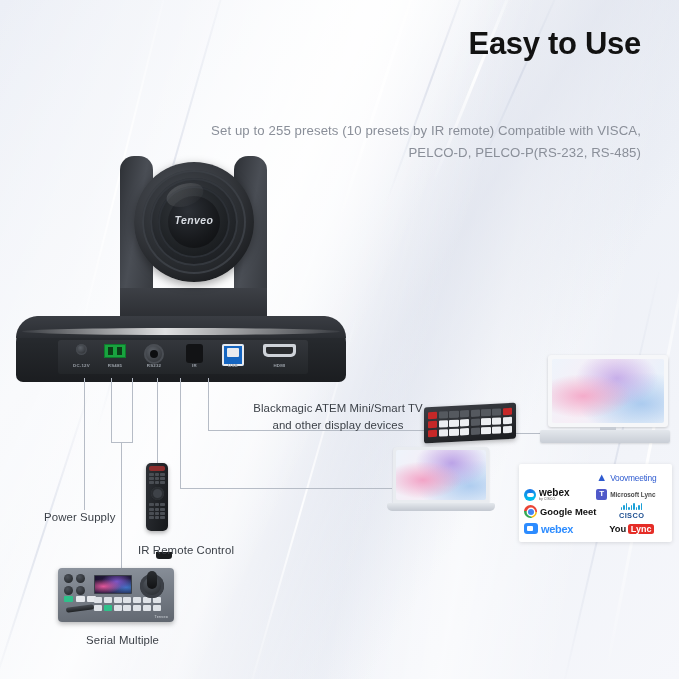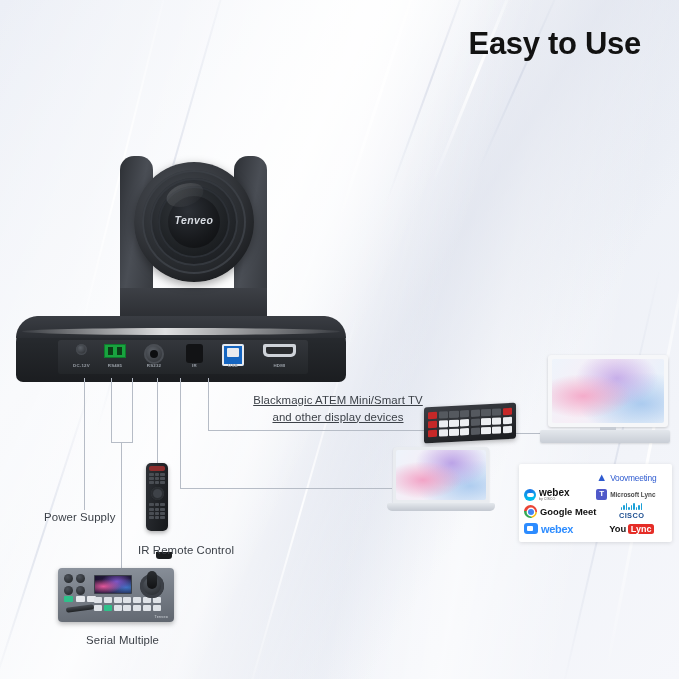--- a/index.html
+++ b/index.html
@@ -211,20 +211,21 @@
   <div class="streak" style="left:475px;top:-40px;width:2.5px;height:230px;transform:rotate(22deg);"></div>
   <div class="streak d" style="left:520px;top:-30px;width:1.5px;height:210px;transform:rotate(24deg);"></div>
   <div class="streak" style="left:300px;top:300px;width:2px;height:420px;transform:rotate(16deg);"></div>
   <div class="streak d" style="left:610px;top:260px;width:2px;height:440px;transform:rotate(13deg);"></div>
   <div class="streak" style="left:650px;top:200px;width:3px;height:480px;transform:rotate(11deg);"></div>
   <div class="streak d" style="left:40px;top:380px;width:1.5px;height:320px;transform:rotate(18deg);"></div>
 
   <div id="headline">
     <div class="l1">Easy to Use</div>
   </div>
+  <div id="subtitle">Set up to 255 presets (10 presets by IR remote) Compatible with VISCA, PELCO-D, PELCO-P(RS-232, RS-485)</div>
 
   <div id="camera">
     <div class="cam-arm left"></div>
     <div class="cam-arm right"></div>
     <div class="cam-yoke"></div>
 
     <div class="cam-head">
       <div class="lens-ring lens-r1"></div>
       <div class="lens-ring lens-r2"></div>
       <div class="lens-ring lens-r3"></div>
@@ -324,21 +325,21 @@
         <span class="atem-k w"></span>
         <span class="atem-k w"></span>
         <span class="atem-k d"></span>
         <span class="atem-k w"></span>
         <span class="atem-k w"></span>
         <span class="atem-k w"></span>
       </div>
     </div>
   </div>
 
-  <div class="dev-label two" style="left:248px;top:392px;width:180px;text-decoration:underline;">Blackmagic ATEM Mini/Smart TV and other display devices</div>
+  <div class="dev-label two" style="left:248px;top:400px;width:180px;">Blackmagic ATEM Mini/Smart TV and other display devices</div>
 
   <div id="laptop">
     <div class="lap-lid">
       <div class="lap-screen"></div>
     </div>
     <div class="lap-deck"></div>
   </div>
 
   <div class="dev-label" style="left:44px;top:511px;">Power Supply</div>
 

